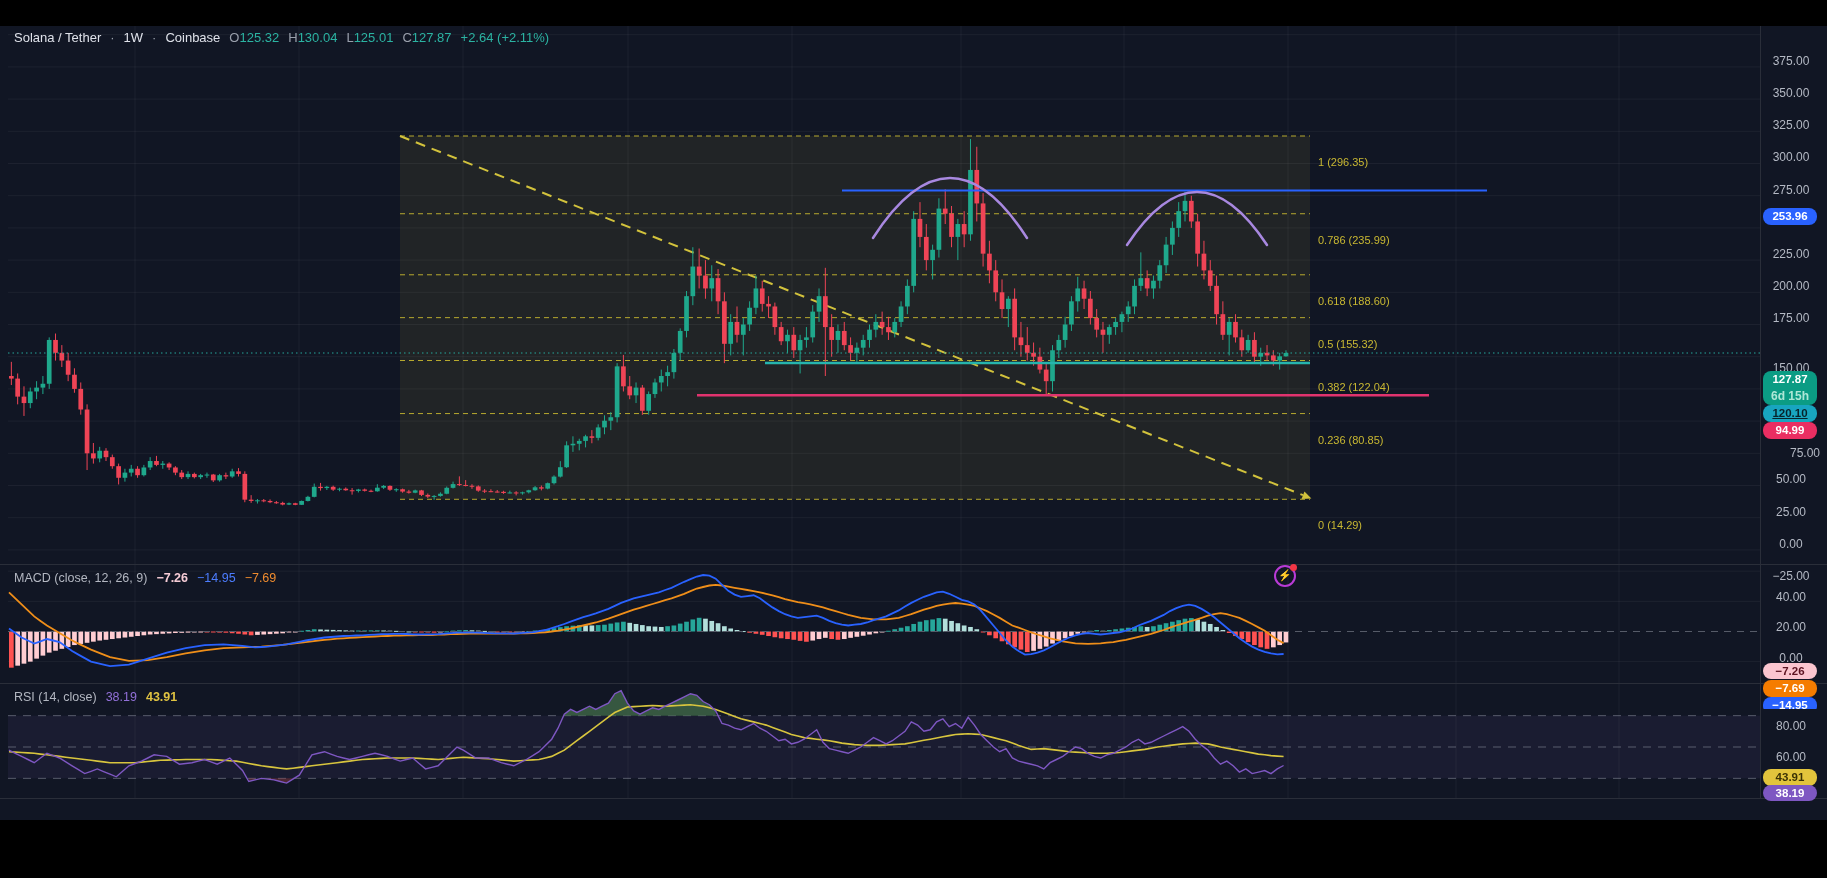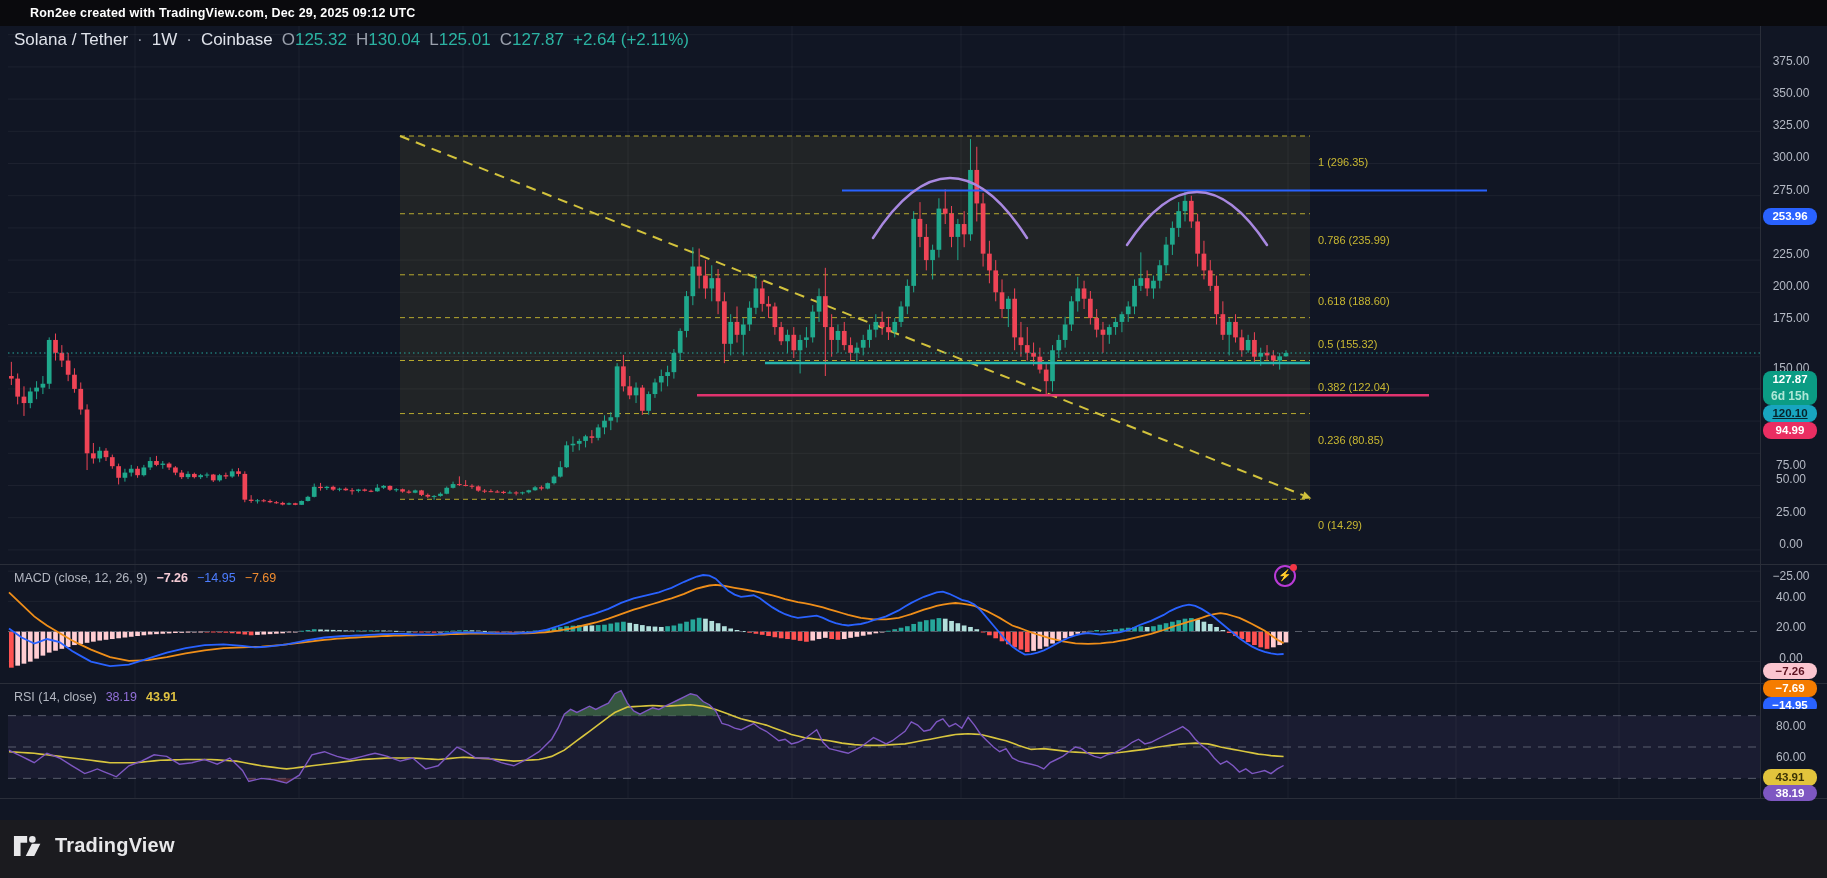--- a/index.html
+++ b/index.html
@@ -4,21 +4,21 @@
 <style>
   html,body{margin:0;padding:0;background:#000;}
   .stage{position:relative;width:1827px;height:878px;overflow:hidden;
          font-family:"Liberation Sans",sans-serif;-webkit-font-smoothing:antialiased;}
   .banner{position:absolute;top:0;left:0;width:100%;height:26px;background:#0a0a0d;
           color:#ffffff;font-size:12.5px;font-weight:bold;line-height:26px;}
   .banner span{margin-left:30px;letter-spacing:.2px;}
   .chart{position:absolute;top:26px;left:0;width:1827px;height:794px;background:#111624;}
   .chart svg{position:absolute;top:0;left:0;}
   .symbol-row{position:absolute;top:4px;left:14px;display:flex;align-items:center;gap:9px;
-              font-size:17px;color:#dfe2ea;z-index:5;white-space:nowrap;}
+              font-size:13px;color:#dfe2ea;z-index:5;white-space:nowrap;}
   .symbol-row .dim{color:#9aa0ac;}
   .symbol-row .grp .lt{color:#9aa0ac;}
   .symbol-row .grp .vl{color:#2bb3a2;}
   .ind-row{position:absolute;left:14px;display:flex;gap:9px;font-size:12.5px;color:#b3b7c1;
            z-index:5;white-space:nowrap;}
   .ind-row b{font-weight:bold;}
   .axis-label{position:absolute;left:1762px;width:58px;text-align:center;color:#b4b9c4;
               font-size:12px;transform:translateY(-50%);z-index:4;}
   .badge{position:absolute;left:1763px;width:54px;text-align:center;font-size:11.5px;
          font-weight:bold;border-radius:8px;z-index:6;line-height:16.5px;}
@@ -32,23 +32,20 @@
   .footer{position:absolute;top:820px;left:0;width:100%;height:58px;background:#1b1b1f;}
   .logo{position:absolute;left:13px;top:14px;display:flex;align-items:center;gap:8px;}
   .logo-text{color:#e8e8ea;font-size:20px;font-weight:bold;letter-spacing:.2px;}
   .clipwrap{position:absolute;overflow:hidden;left:0;top:0;width:100%;height:100%;z-index:6;}
 </style>
 </head>
 <body>
 
 <div class="stage">
 
-  <div class="banner">
-    <span>Ron2ee created with TradingView.com, Dec 29, 2025 09:12 UTC</span>
-  </div>
 
   <div class="chart">
     <svg id="chart-canvas" width="1827" height="794" viewBox="0 26 1827 794">
         <defs>
           <clipPath id="clipMain">
             <rect x="8" y="26" width="1752" height="538.5"></rect>
           </clipPath>
           <clipPath id="clipMacd">
             <rect x="8" y="565" width="1752" height="118"></rect>
           </clipPath>
@@ -775,21 +772,21 @@
     <div id="axis-layer" class="clipwrap" style="pointer-events:none">
         <div class="axis-label" style="top: 34.7px;">375.00</div>
         <div class="axis-label" style="top: 66.9px;">350.00</div>
         <div class="axis-label" style="top: 99.1px;">325.00</div>
         <div class="axis-label" style="top: 131.3px;">300.00</div>
         <div class="axis-label" style="top: 163.5px;">275.00</div>
         <div class="axis-label" style="top: 227.9px;">225.00</div>
         <div class="axis-label" style="top: 260.1px;">200.00</div>
         <div class="axis-label" style="top: 292.3px;">175.00</div>
         <div class="axis-label" style="top: 342px;">150.00</div>
-        <div class="axis-label" style="top: 439px;">75.00</div>
+        <div class="axis-label" style="top: 427px; text-align: right;">75.00</div>
         <div class="axis-label" style="top: 453.3px;">50.00</div>
         <div class="axis-label" style="top: 485.5px;">25.00</div>
         <div class="axis-label" style="top: 517.7px;">0.00</div>
         <div class="axis-label" style="top: 549.9px;">−25.00</div>
         <div class="axis-label" style="top: 571.2px;">40.00</div>
         <div class="axis-label" style="top: 601.35px;">20.00</div>
         <div class="axis-label" style="top: 631.5px;">0.00</div>
         <div class="axis-label" style="top: 699.975px;">80.00</div>
         <div class="axis-label" style="top: 731.325px;">60.00</div>
         <div class="badge" style="top: 182px; height: 17px; background: rgb(41, 98, 255); color: rgb(255, 255, 255);">
@@ -826,24 +823,14 @@
         <div class="fib-label" style="left: 1318px; top: 213.745px;">0.786 (235.99)</div>
         <div class="fib-label" style="left: 1318px; top: 274.783px;">0.618 (188.60)</div>
         <div class="fib-label" style="left: 1318px; top: 317.648px;">0.5 (155.32)</div>
         <div class="fib-label" style="left: 1318px; top: 360.512px;">0.382 (122.04)</div>
         <div class="fib-label" style="left: 1318px; top: 413.565px;">0.236 (80.85)</div>
         <div class="fib-label" style="left: 1318px; top: 499.294px;">0 (14.29)</div>
       </div>
     <div id="time-layer" class="clipwrap" style="pointer-events:none"></div>
   </div>
 
-  <div class="footer">
-    <div class="logo">
-      <svg width="34" height="22" viewBox="0 0 36 23">
-        <path d="M1 1 h14 v7 h-7 v14 h-7 z" fill="#e8e8ea"></path>
-        <circle cx="20.5" cy="4.5" r="3.5" fill="#e8e8ea"></circle>
-        <path d="M20 9 h9 l-6.5 13 h-9 z" fill="#e8e8ea"></path>
-      </svg>
-      <span class="logo-text">TradingView</span>
-    </div>
-  </div>
 
 </div>
 
 </body></html>

